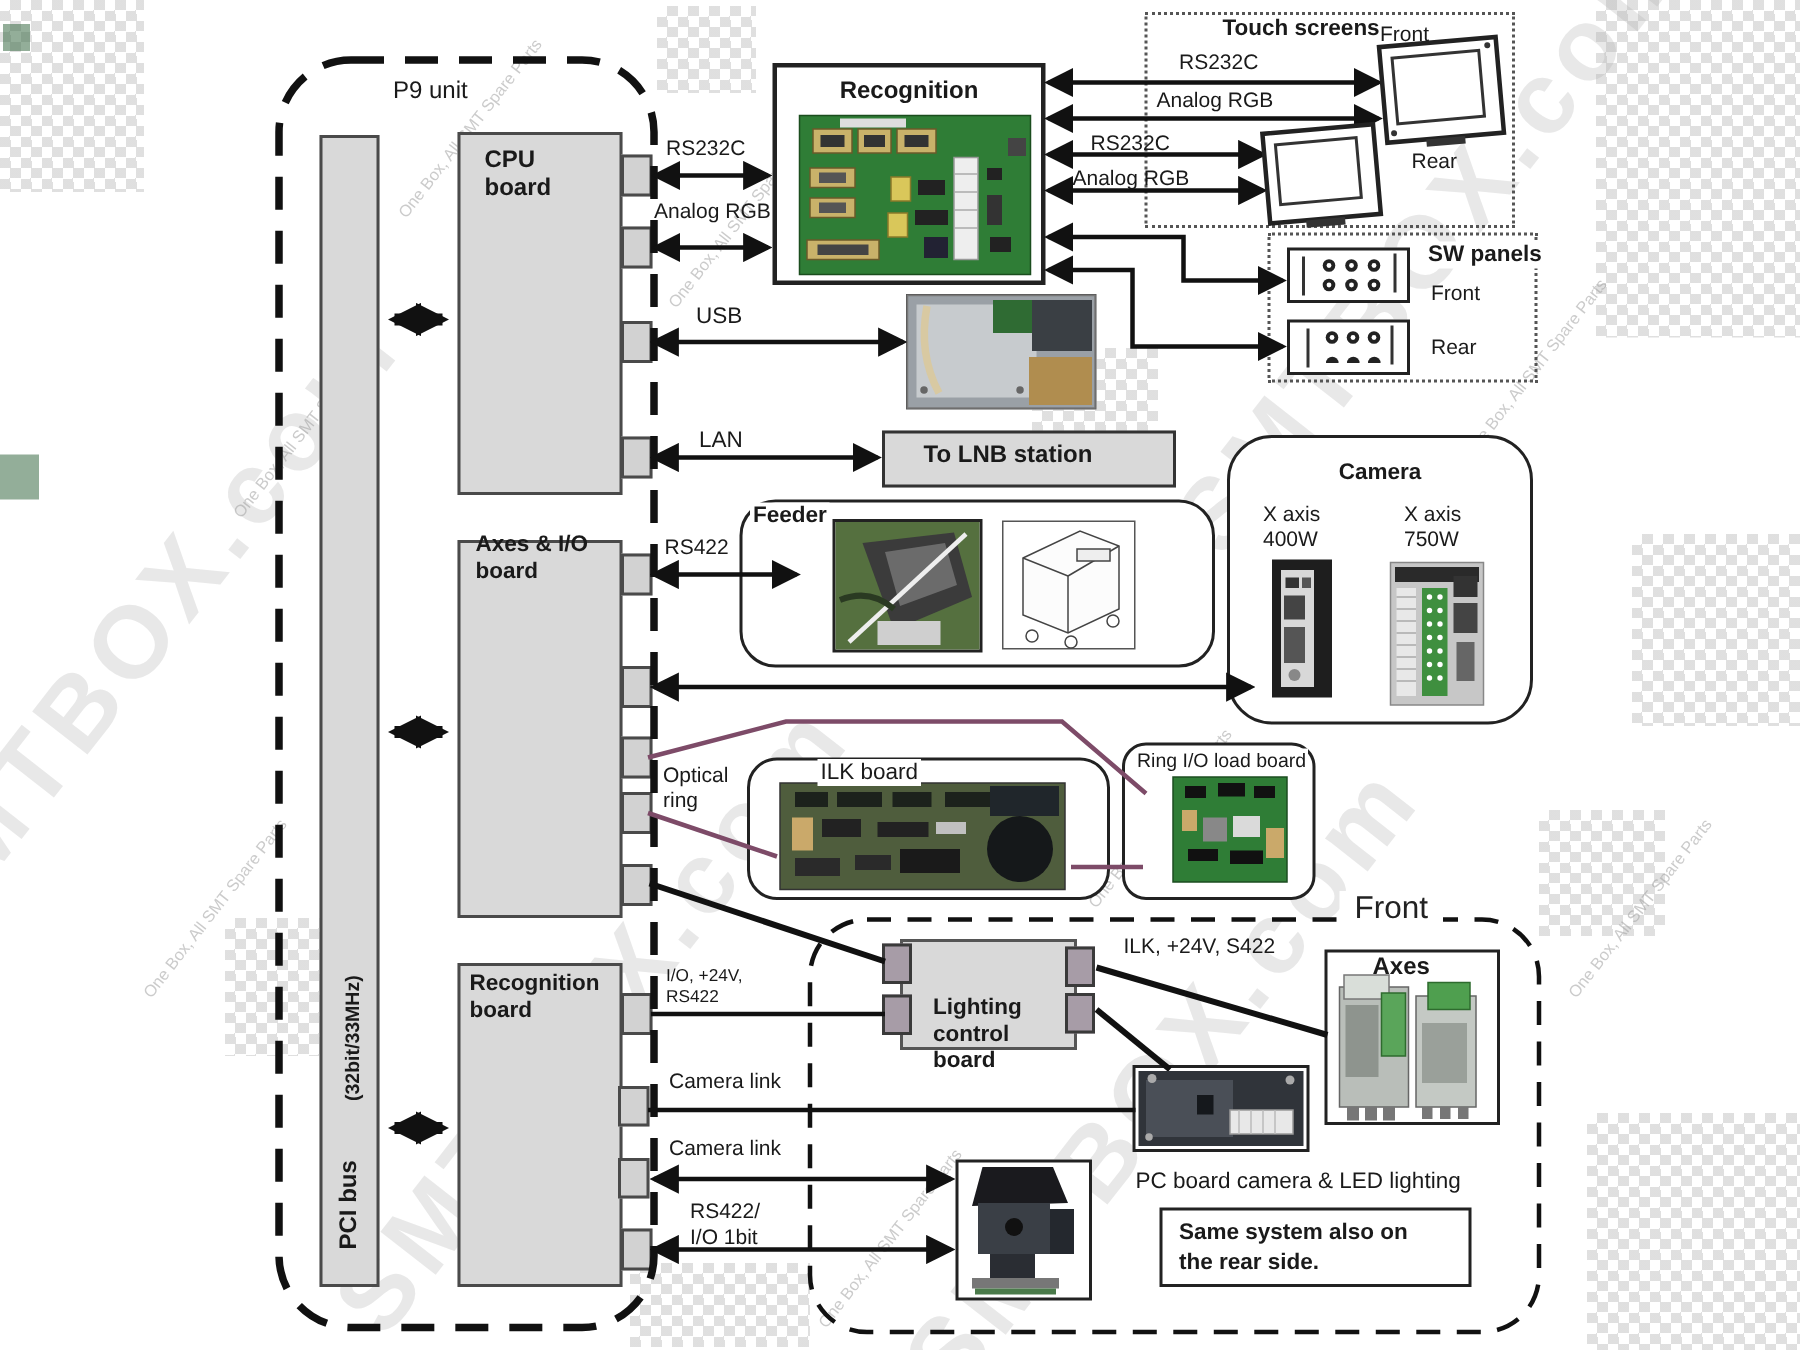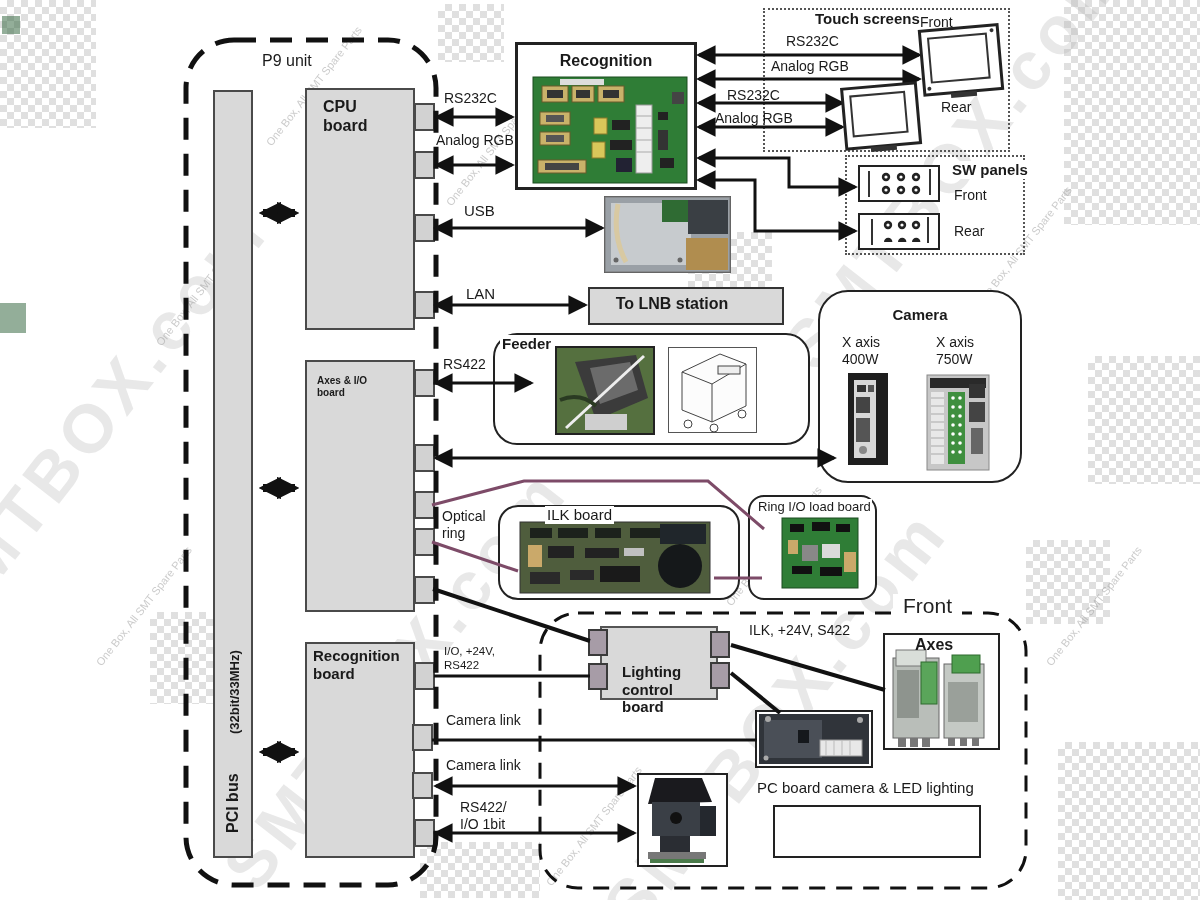--- a/index.html
+++ b/index.html
@@ -385,21 +385,21 @@
         <rect x="960" y="738" width="7" height="8" fill="#777"></rect>
         <rect x="972" y="738" width="7" height="8" fill="#777"></rect>
     </g>
   </svg>
 
   <div id="label-layer">
     <div class="lbl" style="left:262px;top:52px;font-size:16px">P9 unit</div>
 
     <div class="lbl b" style="left:323px;top:98px;font-size:16px">CPU
 board</div>
-    <div class="lbl b" style="left:317px;top:375px;font-size:10px">Axes &amp; I/O
+    <div class="lbl b" style="left:317px;top:354px;font-size:15px">Axes &amp; I/O
 board</div>
     <div class="lbl b" style="left:313px;top:647px;font-size:15px">Recognition
 board</div>
 
     <div class="lbl b vtext" style="left:224px;top:833px;font-size:16px">PCI bus</div>
     <div class="lbl b vtext" style="left:227px;top:734px;font-size:13px">(32bit/33MHz)</div>
 
     <div class="lbl b" style="left:517px;top:52px;width:178px;text-align:center;font-size:16px">Recognition</div>
 
     <div class="lbl" style="left:444px;top:90px;font-size:14px">RS232C</div>
@@ -445,15 +445,17 @@
 
     <div class="lbl b" style="left:622px;top:663px;font-size:15px">Lighting
 control
 board</div>
     <div class="lbl" style="left:749px;top:622px;font-size:14px">ILK, +24V, S422</div>
 
     <div class="lbl" style="left:893px;top:594px;font-size:21px;background:#fff;padding:0 10px;color:#222">Front</div>
     <div class="lbl b" style="left:915px;top:636px;font-size:16px">Axes</div>
 
     <div class="lbl" style="left:757px;top:779px;font-size:15px">PC board camera &amp; LED lighting</div>
+    <div class="lbl b" style="left:786px;top:812px;font-size:15px;line-height:1.3">Same system also on
+the rear side.</div>
   </div>
 
 </div>
 
 </body></html>

